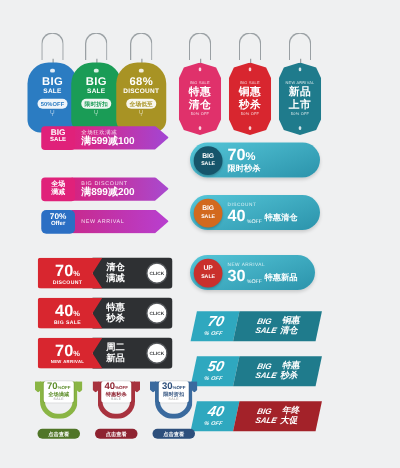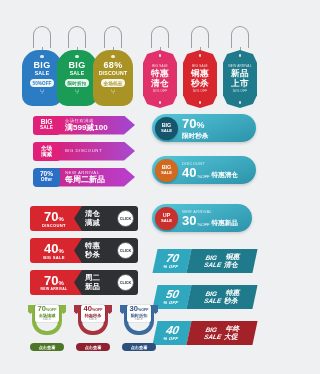--- a/index.html
+++ b/index.html
@@ -184,49 +184,49 @@
       <div class="string"></div>
       <div class="cbody" style="background:#1f7b8c;">
         <div class="c-mini">NEW ARRIVAL</div>
         <div class="c-main">新品</div>
         <div class="c-main">上市</div>
         <div class="c-mini">50% OFF</div>
       </div>
     </div>
   </div>
 
-  <div class="arrow" style="left:33px; top:115px;">
+  <div class="arrow" style="left:33px; top:100px;">
     <div class="abadge" style="background:#e0217a;">
       <div class="ab-l1">BIG</div>
       <div class="ab-l2">SALE</div>
     </div>
     <div class="abody" style="background:linear-gradient(90deg,#e0217a,#a246d4);">
       <div class="abo-en">全场狂欢满减</div>
       <div class="abo-cn">满599减100</div>
     </div>
   </div>
 
   <div class="arrow" style="left:33px; top:141px;">
     <div class="abadge" style="background:#e0217a;">
       <div class="ab-l1" style="font-size:5.6px;">全场</div>
       <div class="ab-l2" style="font-size:5.6px;">满减</div>
     </div>
     <div class="abody" style="background:linear-gradient(90deg,#d6227f,#a84ad0);">
       <div class="abo-en">BIG DISCOUNT</div>
+      <div class="abo-cn">满899减200</div>
     </div>
   </div>
 
   <div class="arrow" style="left:33px; top:167px;">
     <div class="abadge" style="background:#2b6fc4; border-radius:4px;">
       <div class="ab-l1">70%</div>
       <div class="ab-l2">Offer</div>
     </div>
     <div class="abody" style="background:linear-gradient(90deg,#c72a8e,#b83fd0);">
       <div class="abo-en">NEW ARRIVAL</div>
-      <div class="abo-cn">每周二新品</div>
     </div>
   </div>
 
   <div class="pill" style="left:152px; top:114px; width:104px; background:linear-gradient(160deg,#55c6d8,#2b93ab);">
     <div class="pcircle" style="background:#16556b;">
       <div class="pc1">BIG</div>
       <div class="pc2">SALE</div>
     </div>
     <div class="ptxt">
       <div style="display:flex;flex-direction:column;">

